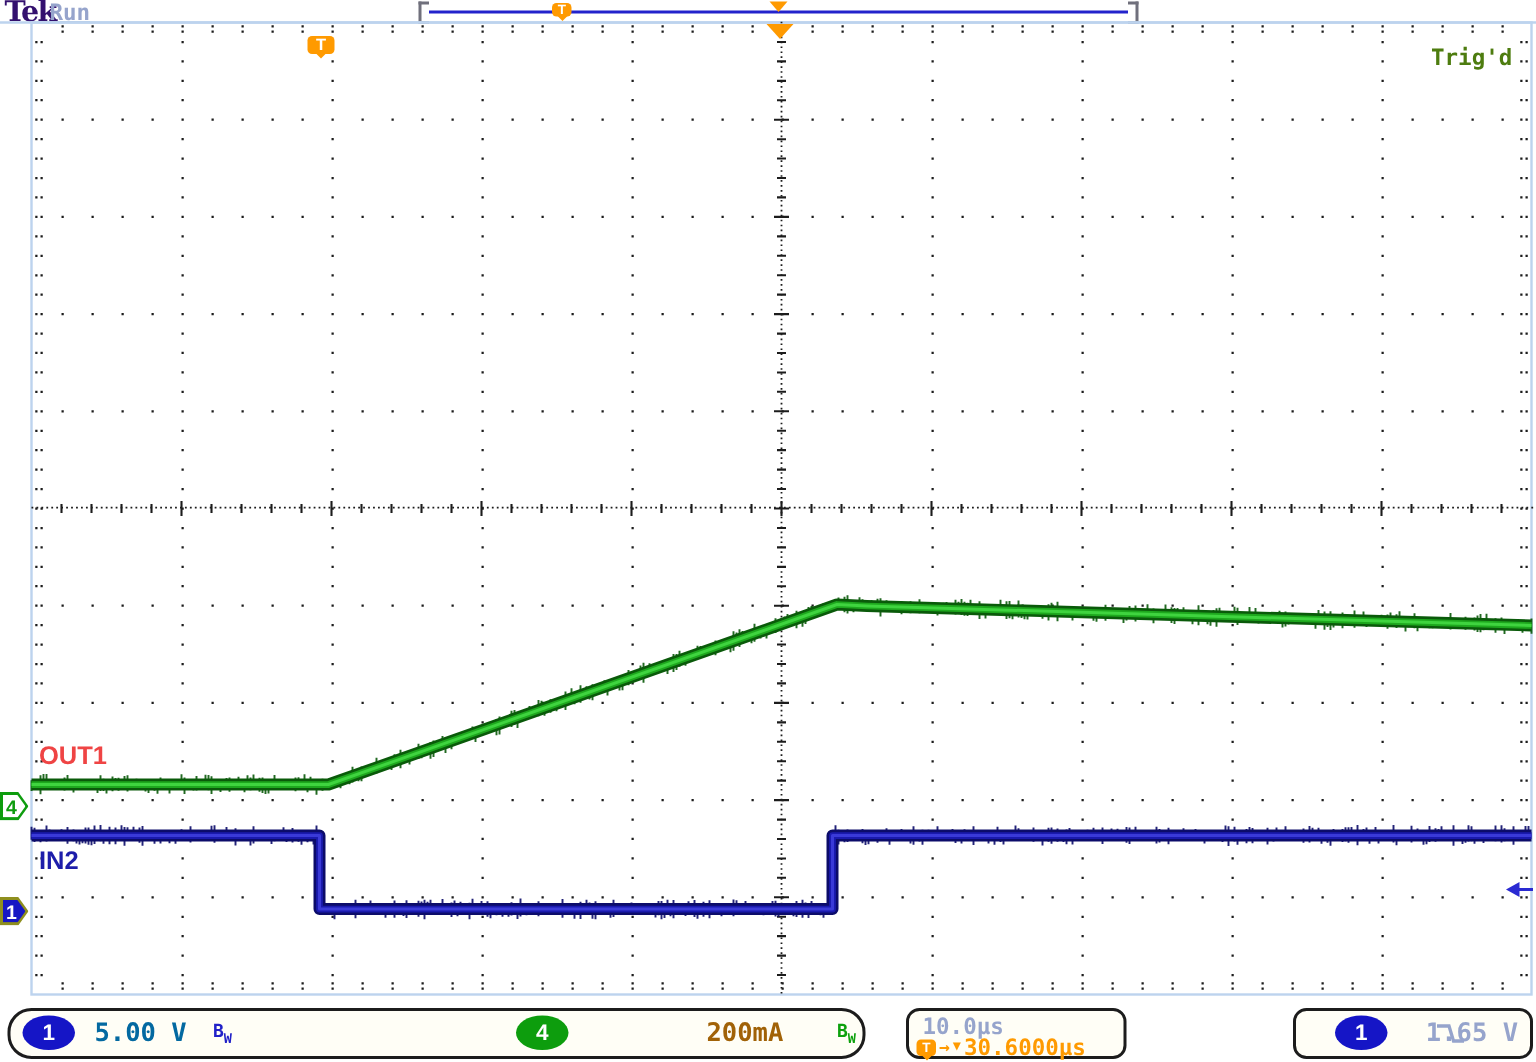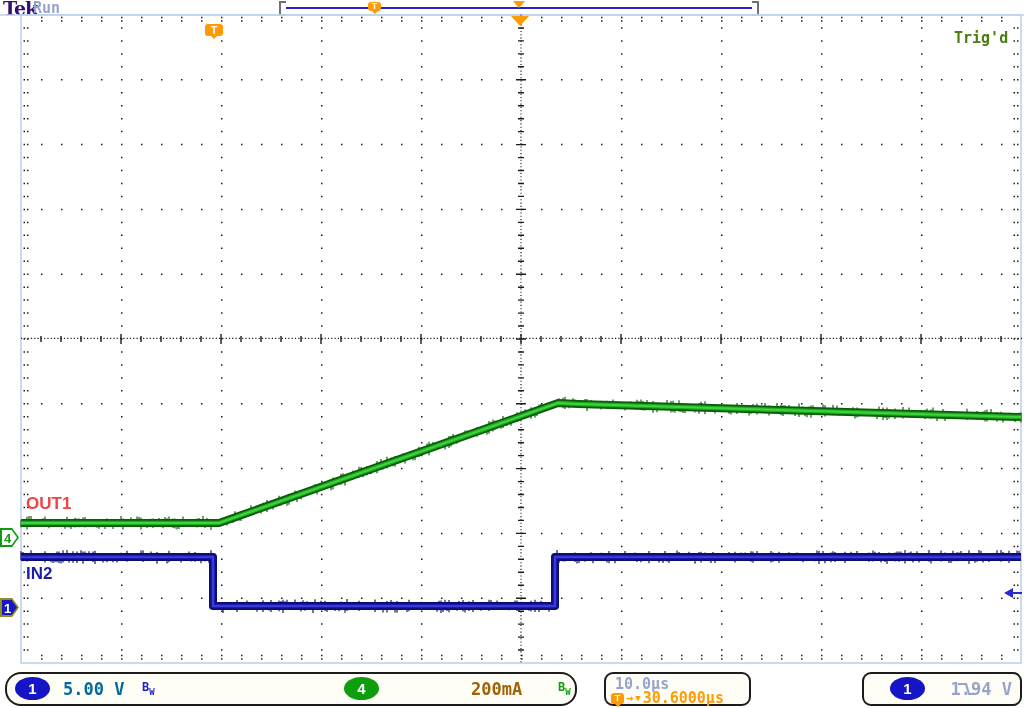--- a/index.html
+++ b/index.html
@@ -158,16 +158,16 @@
       <span>30.6000µs</span>
     </span>
   </div>
 
 
   <div class="abs fbox b4">
     <span class="ch-oval oval-blue" style="left:26px;">1</span>
     <svg class="slope-icon" width="22" height="18">
       <path d="M2 4 H10 L13 14 H20" stroke="#96a4cc" stroke-width="2.2" fill="none"></path>
     </svg>
-    <span class="b4-level">1.94 V</span>
+    <span class="b4-level">1.65 V</span>
   </div>
 
 </div>
 
 </body></html>

